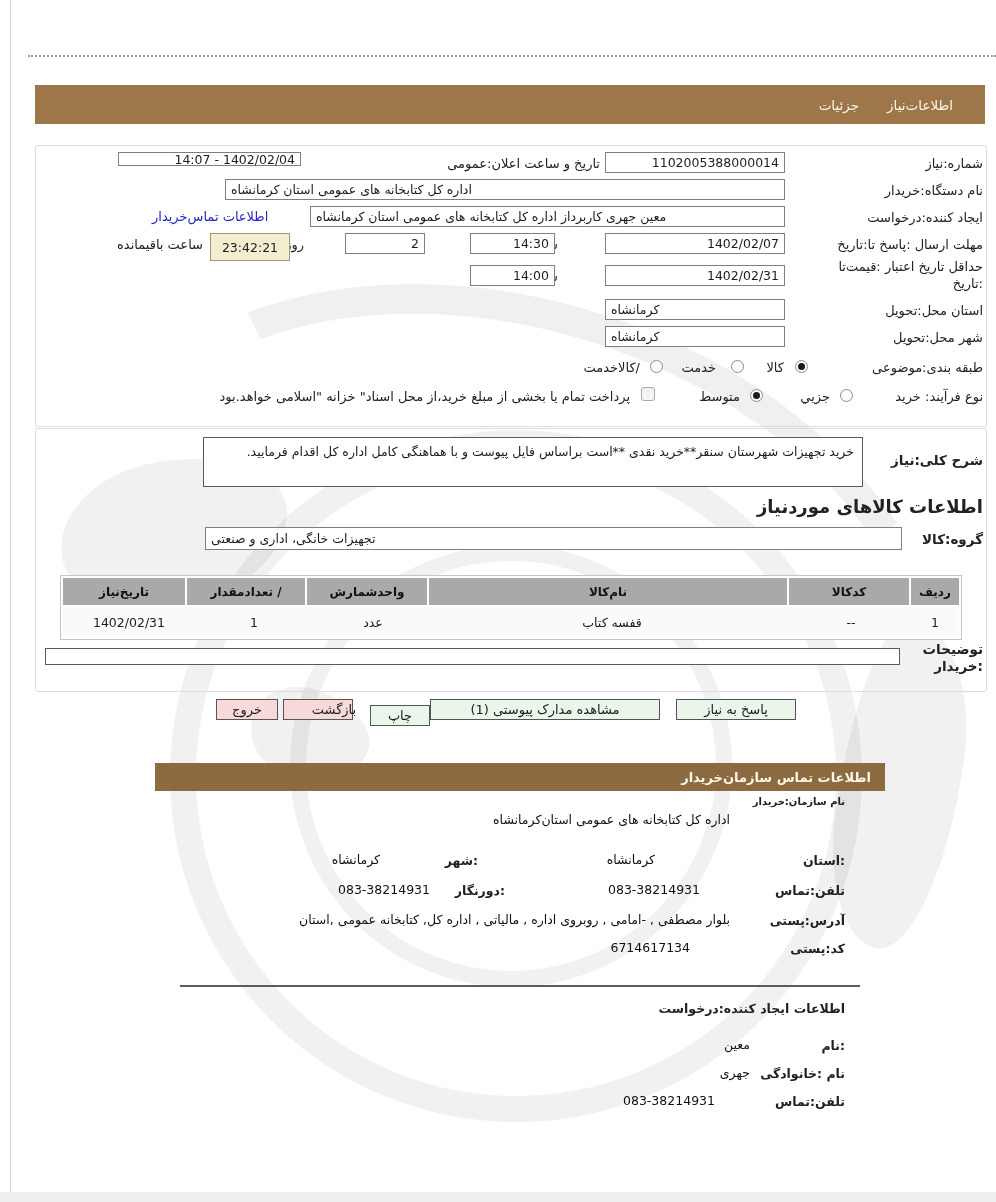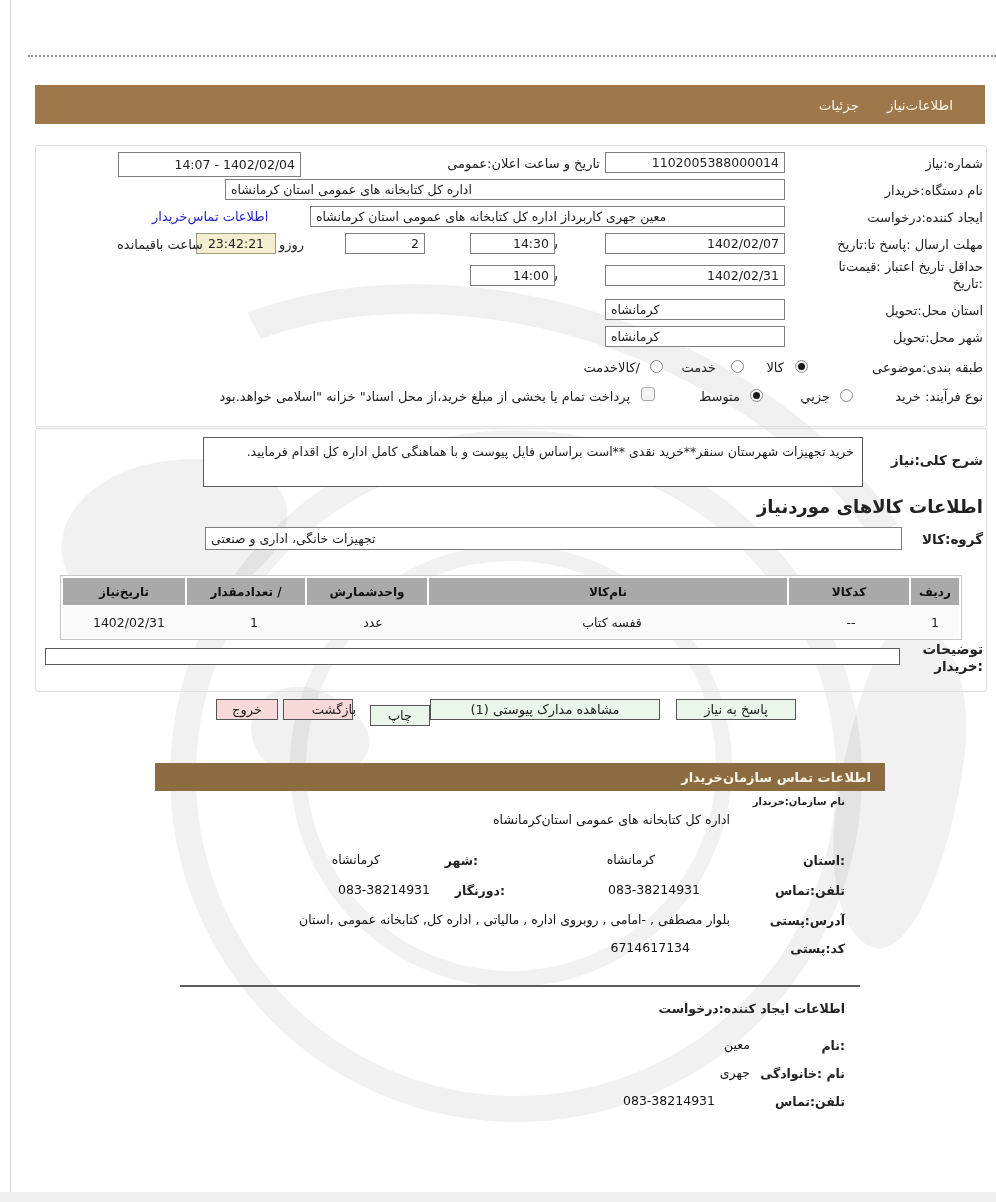--- a/index.html
+++ b/index.html
@@ -68,36 +68,36 @@
   <div class="brownbar" style="left:35px;top:85px;width:950px;height:39px;">
     <span class="tab" style="padding-right:32px;">اطلاعات‌نیاز</span>
     <span class="tab">جزئیات</span>
   </div>
 
   <div class="panel" style="left:35px;top:145px;width:950px;height:280px;"></div>
 
   <div class="lbl" style="right:13px;top:155px;">شماره:نیاز</div>
   <div class="box ltr" style="left:605px;top:152px;width:180px;height:21px;">1102005388000014</div>
   <div class="lbl" style="right:396px;top:155px;">تاریخ و ساعت اعلان:عمومی</div>
-  <div class="box ltr" style="left:118px;top:152px;width:183px;height:25px;">14:07 - 1402/02/04</div>
+  <div class="box ltr" style="left:118px;top:152px;width:183px;height:14px;">14:07 - 1402/02/04</div>
 
   <div class="lbl" style="right:13px;top:182px;">نام دستگاه:خریدار</div>
   <div class="box" style="left:225px;top:179px;width:560px;height:21px;">اداره کل کتابخانه های عمومی استان کرمانشاه</div>
 
   <div class="lbl" style="right:13px;top:209px;">ایجاد کننده:درخواست</div>
   <div class="box" style="left:310px;top:206px;width:475px;height:21px;">معین جهری کاربرداز اداره کل کتابخانه های عمومی استان کرمانشاه</div>
   <div class="link" style="left:152px;top:209px;">اطلاعات تماس‌خریدار</div>
 
   <div class="lbl" style="right:13px;top:236px;">مهلت ارسال :پاسخ تا:تاریخ</div>
   <div class="box ltr" style="left:605px;top:233px;width:180px;height:21px;">1402/02/07</div>
   <div class="lbl" style="right:438px;top:236px;">ساعت</div>
   <div class="box ltr" style="left:470px;top:233px;width:85px;height:21px;">14:30</div>
   <div class="box ltr" style="left:345px;top:233px;width:80px;height:21px;">2</div>
   <div class="lbl" style="right:692px;top:236px;">روزو</div>
-  <div class="box beige ltr" style="left:196px;top:233px;width:80px;height:21px;">23:42:21</div>
+  <div class="box beige ltr" style="left:210px;top:233px;width:80px;height:28px;">23:42:21</div>
   <div class="lbl" style="right:793px;top:236px;">ساعت باقیمانده</div>
 
   <div class="lbl" style="right:13px;top:258px;">
     <span>حداقل تاریخ اعتبار :قیمت‌تا</span><br>
     <span>:تاریخ</span>
   </div>
   <div class="box ltr" style="left:605px;top:265px;width:180px;height:21px;">1402/02/31</div>
   <div class="lbl" style="right:438px;top:268px;">ساعت</div>
   <div class="box ltr" style="left:470px;top:265px;width:85px;height:21px;">14:00</div>
 

